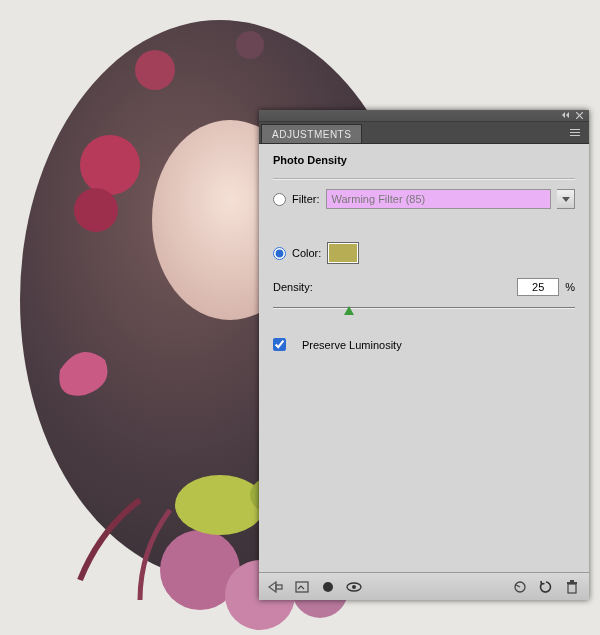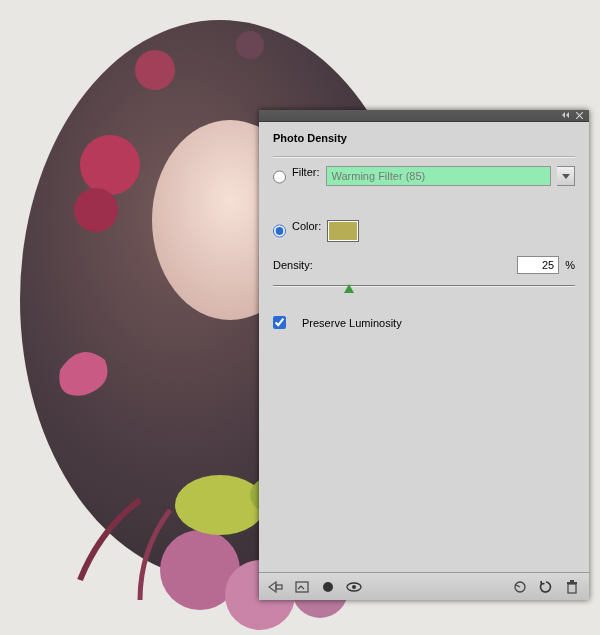--- a/index.html
+++ b/index.html
@@ -94,33 +94,34 @@
     padding: 2px 0 4px 0;
   }
   .divider {
     height: 1px;
     border-top: 1px solid #b0b0b0;
     border-bottom: 1px solid #eee;
     margin: 2px 0;
   }
   .row {
     display: flex;
+    align-items: center;
     gap: 6px;
     min-height: 22px;
   }
   input[type="radio"], input[type="checkbox"] {
     margin: 0;
   }
   .label {
     font-size: 11px;
   }
   .dropdown {
     flex: 1;
     height: 20px;
-    background: #86efac;
+    background: #f0abfc;
     border: 1px solid #8a8a8a;
     color: #6a6a6a;
     font-size: 11px;
     padding: 2px 5px;
     display: flex;
     align-items: center;
     cursor: pointer;
     opacity: 0.85;
   }
   .dropdown-btn {
@@ -148,21 +149,21 @@
     align-items: center;
     gap: 6px;
     margin-top: 8px;
   }
   .density-row .label { flex: 0 0 auto; }
   .density-val {
     width: 42px;
     height: 18px;
     background: #fff;
     border: 1px solid #8a8a8a;
-    text-align: right;
+    text-align: center;
     padding: 1px 4px;
     font-size: 11px;
   }
   .slider-wrap {
     position: relative;
     height: 14px;
     margin-top: 2px;
   }
   .slider-track {
     position: absolute;
@@ -248,20 +249,28 @@
           <path d="M1 3 L4 0 L4 6 Z M5 3 L8 0 L8 6 Z" fill="#ccc"></path>
         </svg>
     </div>
     <div class="tb-icon">
       <svg width="7" height="7">
           <path d="M0 0 L7 7 M7 0 L0 7" stroke="#ccc" stroke-width="1.2"></path>
         </svg>
     </div>
   </div>
 
+  <div class="tab-row">
+    <div class="tab">ADJUSTMENTS</div>
+    <div class="tab-menu">
+      <span></span>
+        <span></span>
+        <span></span>
+    </div>
+  </div>
 
   <div class="panel-body">
 
     <div class="section-title">Photo Density</div>
 
     <div class="divider"></div>
 
     <div class="row">
       <input type="radio" name="mode" style="">
       <span class="label">Filter:</span>

